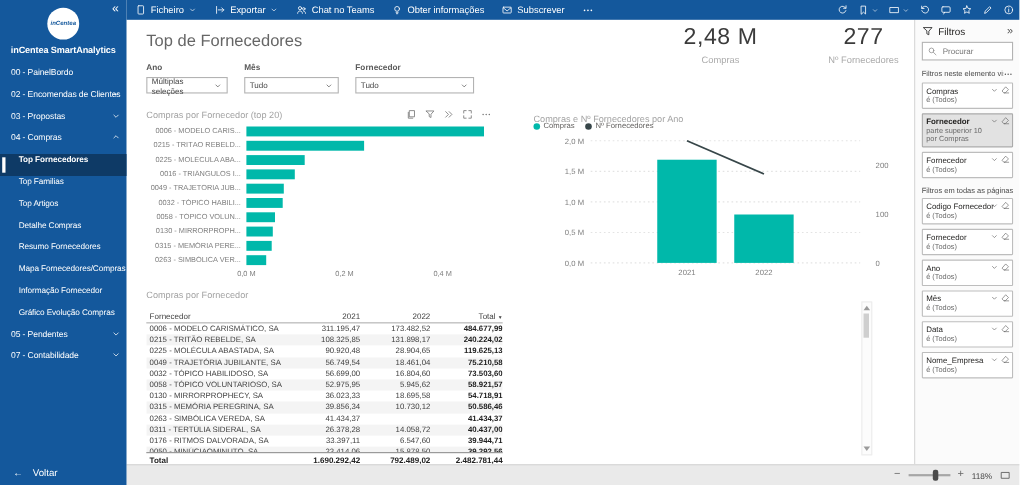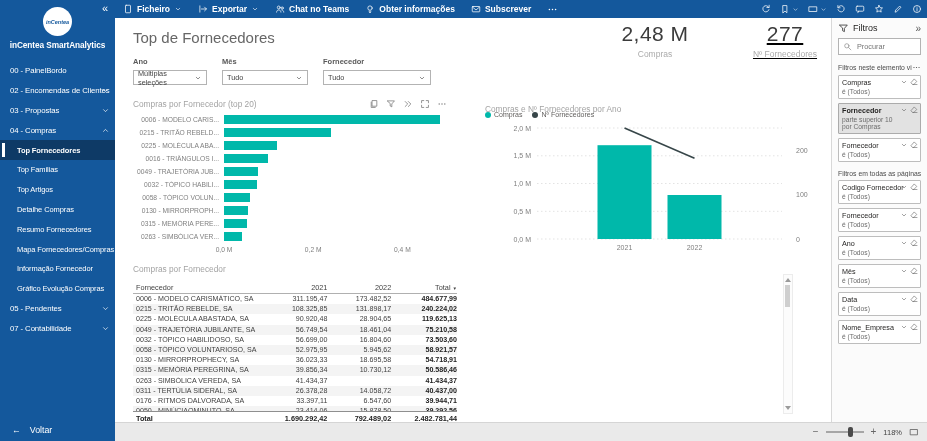--- a/index.html
+++ b/index.html
@@ -1,54 +1,54 @@
 <!DOCTYPE html>
 <html><head>
 <meta charset="utf-8">
 <style>
   html,body{margin:0;padding:0;background:#fff;}
   .screen{position:relative;width:927px;height:441px;overflow:hidden;background:#fff;
           font-family:"Liberation Sans",sans-serif;-webkit-font-smoothing:antialiased;}
   .icon{display:inline-flex;align-items:center;justify-content:center;line-height:0;}
 
   
-  .topbar{position:absolute;left:115px;top:0;width:812px;height:18px;background:#14589c;color:#fff;z-index:3;font-weight:bold;}
+  .topbar{position:absolute;left:115px;top:0;width:812px;height:18px;background:#14589c;color:#fff;z-index:3;}
   #tb-menu{position:absolute;left:8px;top:0;height:18px;display:flex;align-items:center;gap:16px;}
   .tb-item{display:flex;align-items:center;gap:4px;font-size:8.5px;white-space:nowrap;cursor:default;}
   #tb-right{position:absolute;right:5px;top:0;height:18px;display:flex;align-items:center;gap:9px;}
   .tb-ic{display:flex;align-items:center;gap:2px;}
 
   
   .sidebar{position:absolute;left:0;top:0;width:115px;height:441px;background:#14589c;color:#fff;z-index:4;}
   #sb-collapse{position:absolute;top:2px;right:7px;font-size:11px;color:#fff;cursor:default;}
   .logo{position:absolute;left:43px;top:7px;width:29px;height:29px;border-radius:50%;background:#fff;
         color:#14589c;display:flex;align-items:center;justify-content:center;font-size:5.5px;font-weight:bold;font-style:italic;}
   .brand{position:absolute;top:40px;left:0;width:100%;text-align:center;font-size:8.3px;font-weight:bold;letter-spacing:-.1px;}
   #nav{position:absolute;top:61px;left:0;width:100%;}
-  .nav-item{position:relative;height:19.8px;display:flex;align-items:center;font-size:7.8px;letter-spacing:-.1px;white-space:nowrap;cursor:default;}
+  .nav-item{position:relative;height:19.8px;display:flex;align-items:flex-start;font-size:7.8px;letter-spacing:-.1px;white-space:nowrap;cursor:default;}
   .nav-item.section{padding-left:10px;}
   .nav-item.child{padding-left:17px;font-size:7.5px;}
   .nav-item .icon{position:absolute;right:5px;}
   .nav-item.selected{background:#0e3a66;font-weight:bold;}
   .nav-item.selected::before{content:"";position:absolute;left:2px;top:3px;bottom:3px;width:2.5px;background:#fff;}
   .back{position:absolute;left:12px;bottom:6px;display:flex;align-items:center;gap:9px;font-size:8.8px;}
 
   
   .main{position:absolute;left:115px;top:6px;width:717px;height:404px;background:#fff;z-index:1;}
   .page-title{position:absolute;left:18px;top:23px;font-size:15px;color:#666;}
   #slicers{position:absolute;left:18px;top:51px;display:flex;gap:15px;}
   .slicer-label{font-size:7.5px;font-weight:bold;color:#595959;margin-bottom:4px;}
   .slicer-box{height:13px;border:1px solid #b3b3b3;display:flex;align-items:center;justify-content:space-between;
               padding:0 4px;font-size:7.3px;color:#333;background:#fff;cursor:default;color:#444;}
   .slicer:nth-child(1) .slicer-box{width:64px;}
   .slicer:nth-child(2) .slicer-box{width:76px;}
   .slicer:nth-child(3) .slicer-box{width:98px;}
   .kpi{position:absolute;text-align:center;}
   #kpi-0{left:470px;top:16px;width:140px;}
-  #kpi-1{left:610px;top:16px;width:120px;text-decoration:underline;}
+  #kpi-1{left:610px;top:16px;width:120px;}
   .kpi-value{font-size:21px;color:#3b3b3b;letter-spacing:.5px;}
   .kpi-label{font-size:8.5px;color:#ababab;margin-top:3px;}
 
   .visual{position:absolute;}
   .visual-title{font-size:8.3px;color:#a3a3a3;white-space:nowrap;}
 
   
   #bar-visual{left:18px;top:92px;width:314px;height:162px;}
   #bar-head{display:flex;justify-content:space-between;align-items:center;height:12px;}
   #bar-icons{display:flex;gap:7px;color:#767676;}
@@ -83,21 +83,21 @@
              font-size:7.3px;font-weight:bold;color:#222;border-top:1px solid #8f8f8f;background:#fff;}
   .sort-ic{font-size:4.5px;color:#444;vertical-align:middle;margin-left:2px;}
   #tbl-scroll{position:absolute;right:12px;top:16px;width:8px;height:138px;background:#fcfcfc;border:1px solid #ececec;}
   .scr-up,.scr-dn{position:absolute;left:1px;width:0;height:0;border-left:3px solid transparent;border-right:3px solid transparent;}
   .scr-up{top:3px;border-bottom:4px solid #9b9b9b;}
   .scr-dn{bottom:3px;border-top:4px solid #9b9b9b;}
   .scr-thumb{position:absolute;left:0.5px;top:10px;width:5px;height:22px;background:#cfcfcf;}
 
   
   .pane{position:absolute;right:0;top:18px;width:95px;height:404px;background:#fbfbfb;border-left:1px solid #d8d8d8;z-index:2;}
-  .pane-head{display:flex;align-items:flex-start;padding:5px 6px 4px;gap:4px;color:#333;}
+  .pane-head{display:flex;align-items:center;padding:5px 6px 4px;gap:4px;color:#333;}
   .pane-title{font-size:9px;color:#252423;flex:1;}
   .pane-collapse{font-size:10px;color:#555;}
   .pane-search{margin:0 6px;height:15px;border:1px solid #b3b3b3;background:#fff;display:flex;align-items:center;gap:3px;padding:0 4px;color:#888;}
   .pane-search input{border:none;outline:none;width:100%;font-size:7.3px;font-family:"Liberation Sans",sans-serif;background:transparent;color:#444;}
   .pane-section-title{display:flex;align-items:center;margin:8px 6px 3px;font-size:6.8px;color:#4a4a4a;white-space:nowrap;overflow:hidden;}
   .pane-section-title .t{flex:1;overflow:hidden;}
   .f-card{margin:0 6px 4px;border:1px solid #bdbdbd;background:#fff;border-radius:1px;padding:2px 16px 3px 3px;position:relative;cursor:default;}
   .f-card.hl{background:#e2e2e2;border-color:#ababab;}
   .f-name{font-size:7.2px;color:#252423;}
   .hl .f-name{font-weight:bold;}

